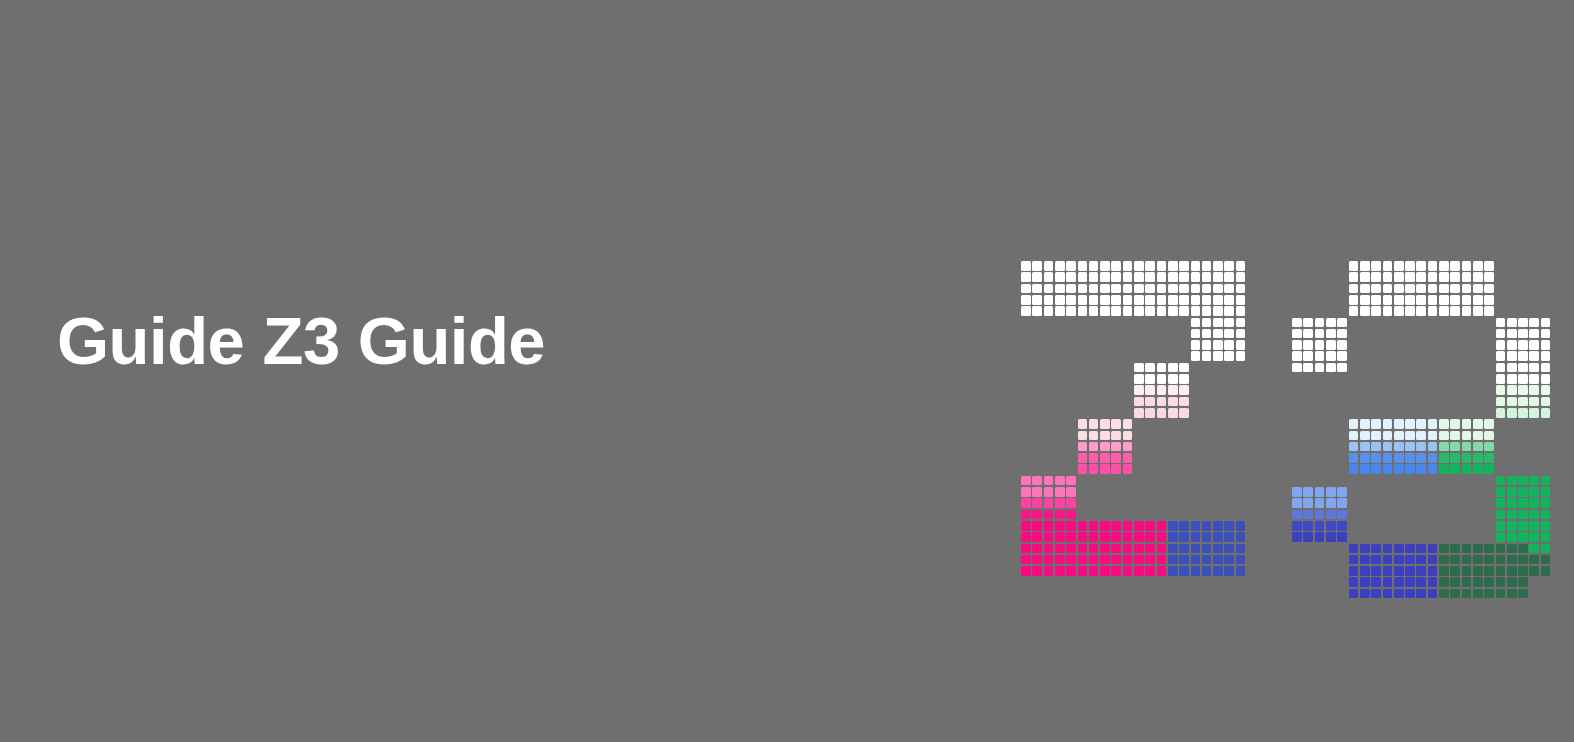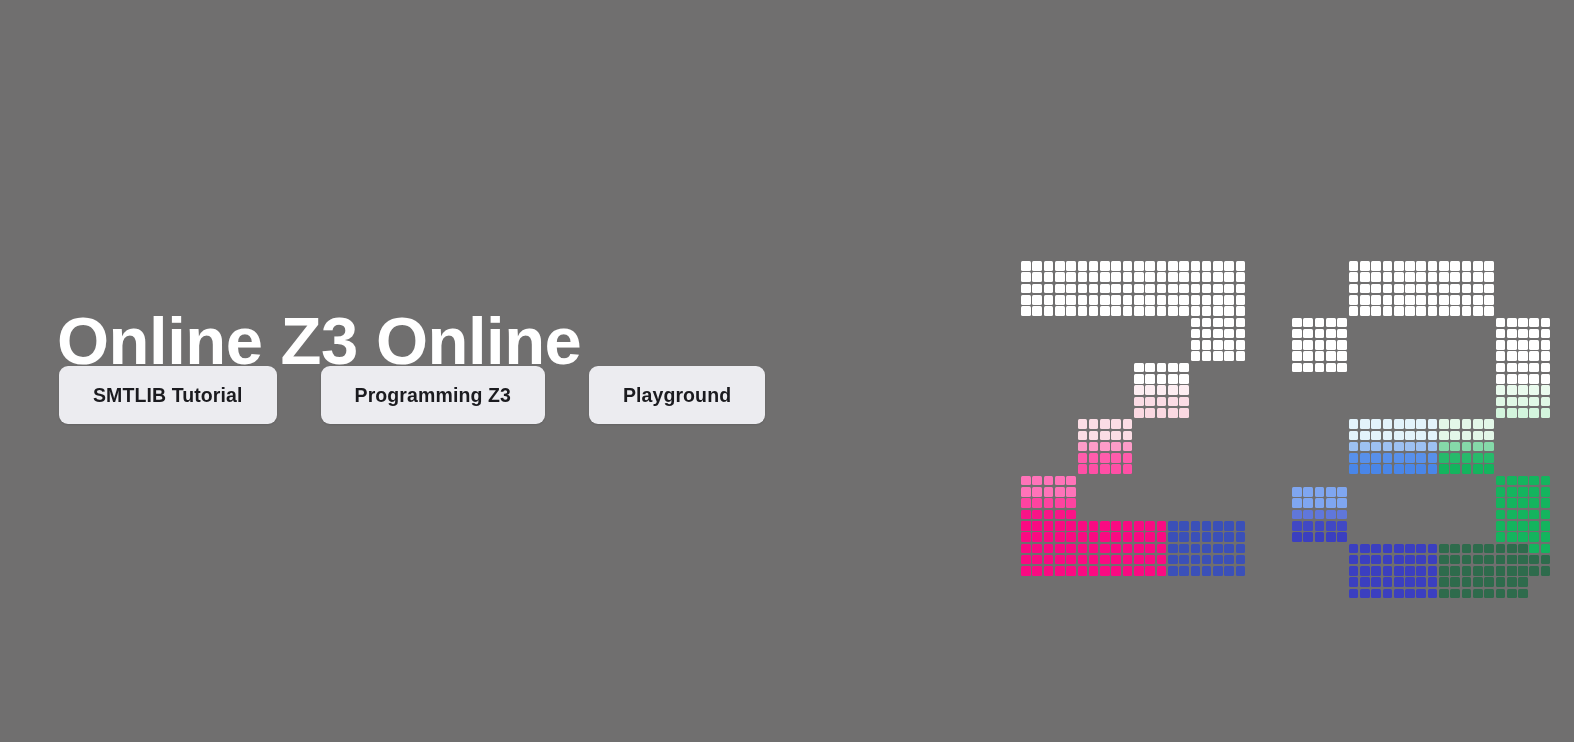--- a/index.html
+++ b/index.html
@@ -68,33 +68,22 @@
   .px {
     position: absolute;
     border-radius: 1.5px;
   }
 </style>
 </head>
 <body>
 
 <div id="hero">
 
-  <h1 id="title">Online Z3 Online</h1>
+  <h1 id="title">Guide Z3 Guide</h1>
 
-  <div id="btn-row">
-    <button class="navbtn">
-      <span>SMTLIB Tutorial</span>
-    </button>
-    <button class="navbtn">
-      <span>Programming Z3</span>
-    </button>
-    <button class="navbtn">
-      <span>Playground</span>
-    </button>
-  </div>
 
   <div id="logo">
       <div class="glyph" style="left: 0px;">
         <div class="px" style="left: 0px; top: 0px; width: 9.7px; height: 9.7px; background: rgb(255, 255, 255);"></div>
         <div class="px" style="left: 11.3px; top: 0px; width: 9.7px; height: 9.7px; background: rgb(255, 255, 255);"></div>
         <div class="px" style="left: 22.6px; top: 0px; width: 9.7px; height: 9.7px; background: rgb(255, 255, 255);"></div>
         <div class="px" style="left: 33.9px; top: 0px; width: 9.7px; height: 9.7px; background: rgb(255, 255, 255);"></div>
         <div class="px" style="left: 45.2px; top: 0px; width: 9.7px; height: 9.7px; background: rgb(255, 255, 255);"></div>
         <div class="px" style="left: 56.5px; top: 0px; width: 9.7px; height: 9.7px; background: rgb(255, 255, 255);"></div>
         <div class="px" style="left: 67.8px; top: 0px; width: 9.7px; height: 9.7px; background: rgb(255, 255, 255);"></div>

